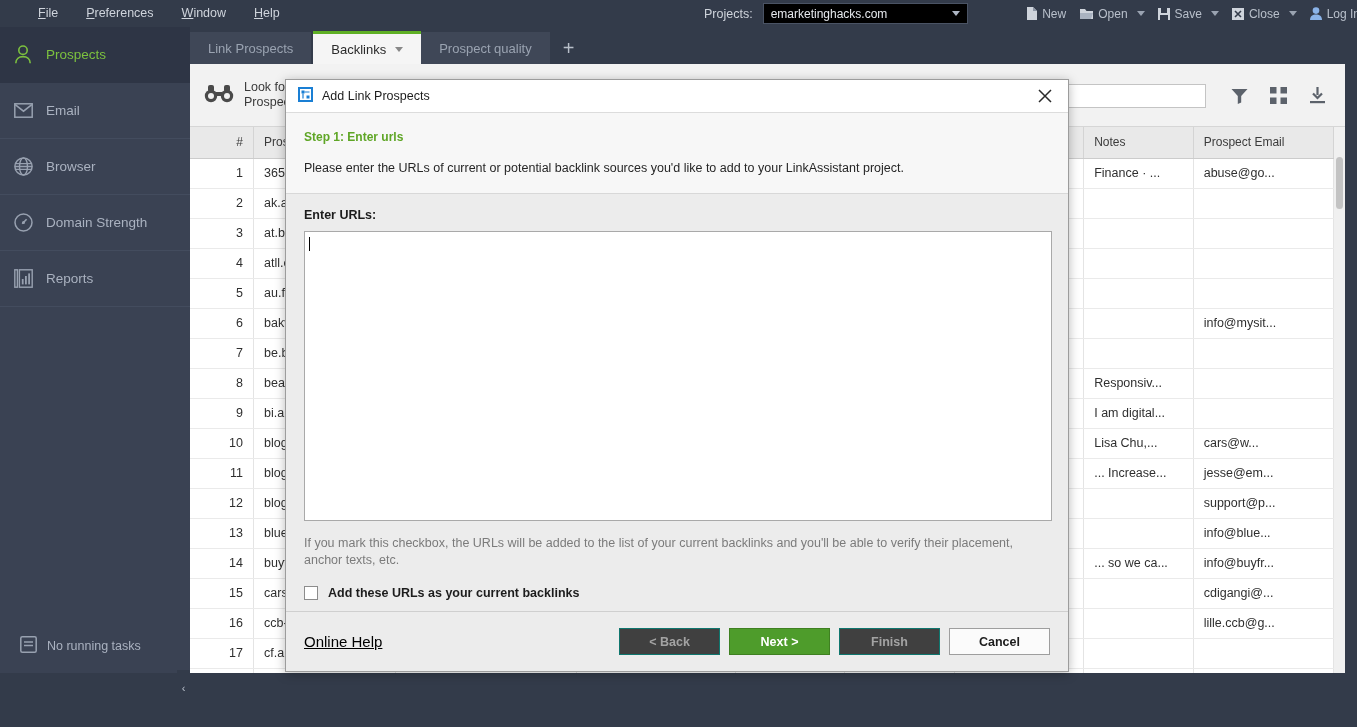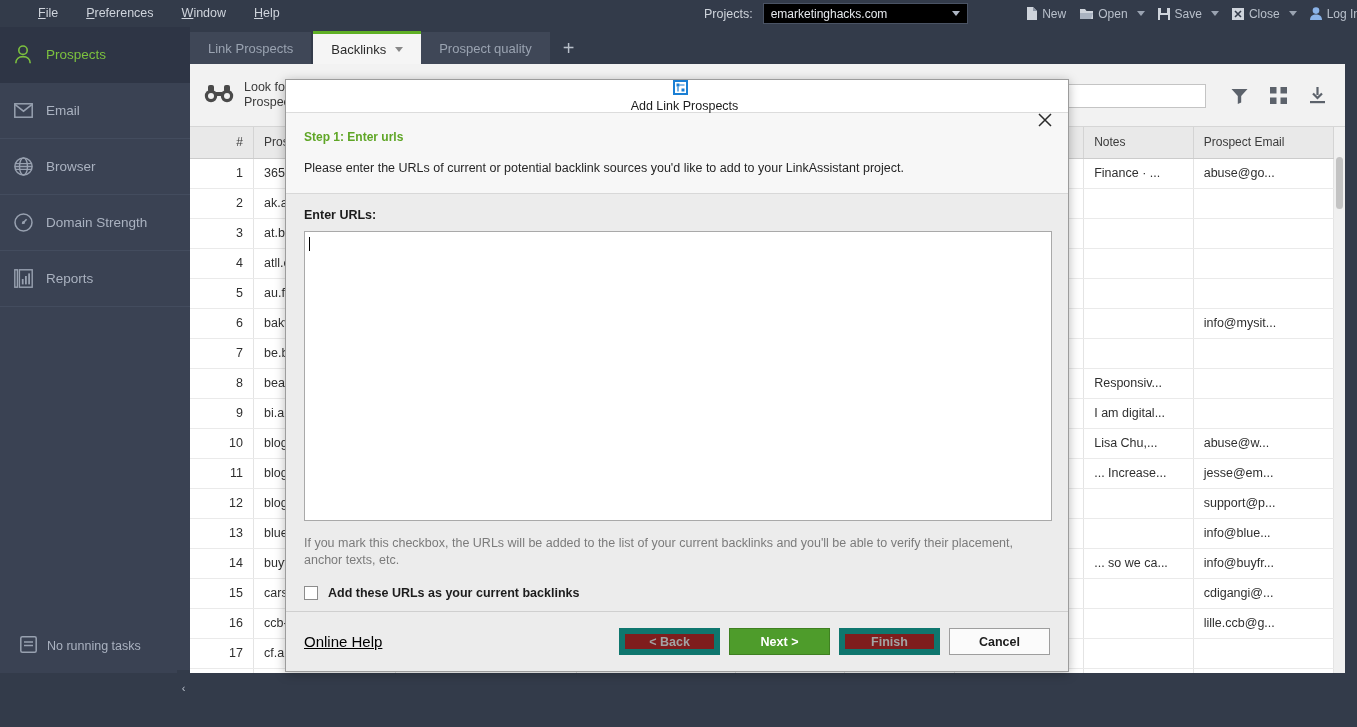--- a/index.html
+++ b/index.html
@@ -176,21 +176,21 @@
   }
 
   
   #dialog {
     position: absolute; left: 285px; top: 79px; width: 784px; height: 593px;
     background: #ececec; border: 1px solid #9c9c9c;
     box-shadow: 0 2px 10px rgba(0,0,0,0.28); z-index: 50;
   }
   #dlg-title {
     height: 33px; background: #fff; border-bottom: 1px solid #dcdcdc;
-    display: flex; align-items: center; padding: 0 6px 0 12px; flex-direction: column;
+    display: flex; align-items: center; padding: 0 6px 0 12px;
   }
   #dlg-title .t-txt { font-size: 12.5px; color: #1c1c1c; margin-left: 9px; }
   #dlg-close {
     margin-left: auto; width: 34px; height: 32px;
     display: flex; align-items: center; justify-content: center; cursor: pointer;
   }
   #dlg-head {
     background: #f7f7f7; border-bottom: 1px solid #d8d8d8;
     padding: 17px 18px 18px 18px;
   }
@@ -222,21 +222,21 @@
     border-top: 1px solid #cfcfcf; display: flex; align-items: center;
     padding: 0 18px;
   }
   #online-help {
     font-size: 15px; color: #000000; text-decoration: underline; cursor: pointer;
   }
   #btn-row { margin-left: auto; display: flex; gap: 9px; }
   .dbtn {
     width: 101px; height: 27px; font-size: 12.5px;
     display: flex; align-items: center; justify-content: center;
-    border: 6px solid #0f766e; background: #7f1d1d; color: #a3a3a3;
+    border: 1px solid #0f766e; background: #404040; color: #a3a3a3;
     cursor: pointer; font-weight: bold;
   }
   .dbtn.primary {
     background: #4e9c2b; border: 1px solid #3f8021; color: #fff;
   }
   .dbtn.normal { background: #fbfbfb; border: 1px solid #9e9e9e; color: #1c1c1c; }
 </style>
 </head>
 <body>
 
@@ -551,21 +551,21 @@
           </tr>
           <tr>
             <td class="num">10</td>
             <td class="link">blog...</td>
             <td class="muted ctr"></td>
             <td class="muted ctr"></td>
             <td></td>
             <td></td>
             <td>Guest Post...</td>
             <td>Lisa Chu,...</td>
-            <td>abuse@w...</td>
+            <td>cars@w...</td>
           </tr>
           <tr>
             <td class="num">11</td>
             <td class="link">blog...</td>
             <td class="muted ctr"></td>
             <td class="muted ctr"></td>
             <td></td>
             <td></td>
             <td>Guest Post...</td>
             <td>... Increase...</td>

